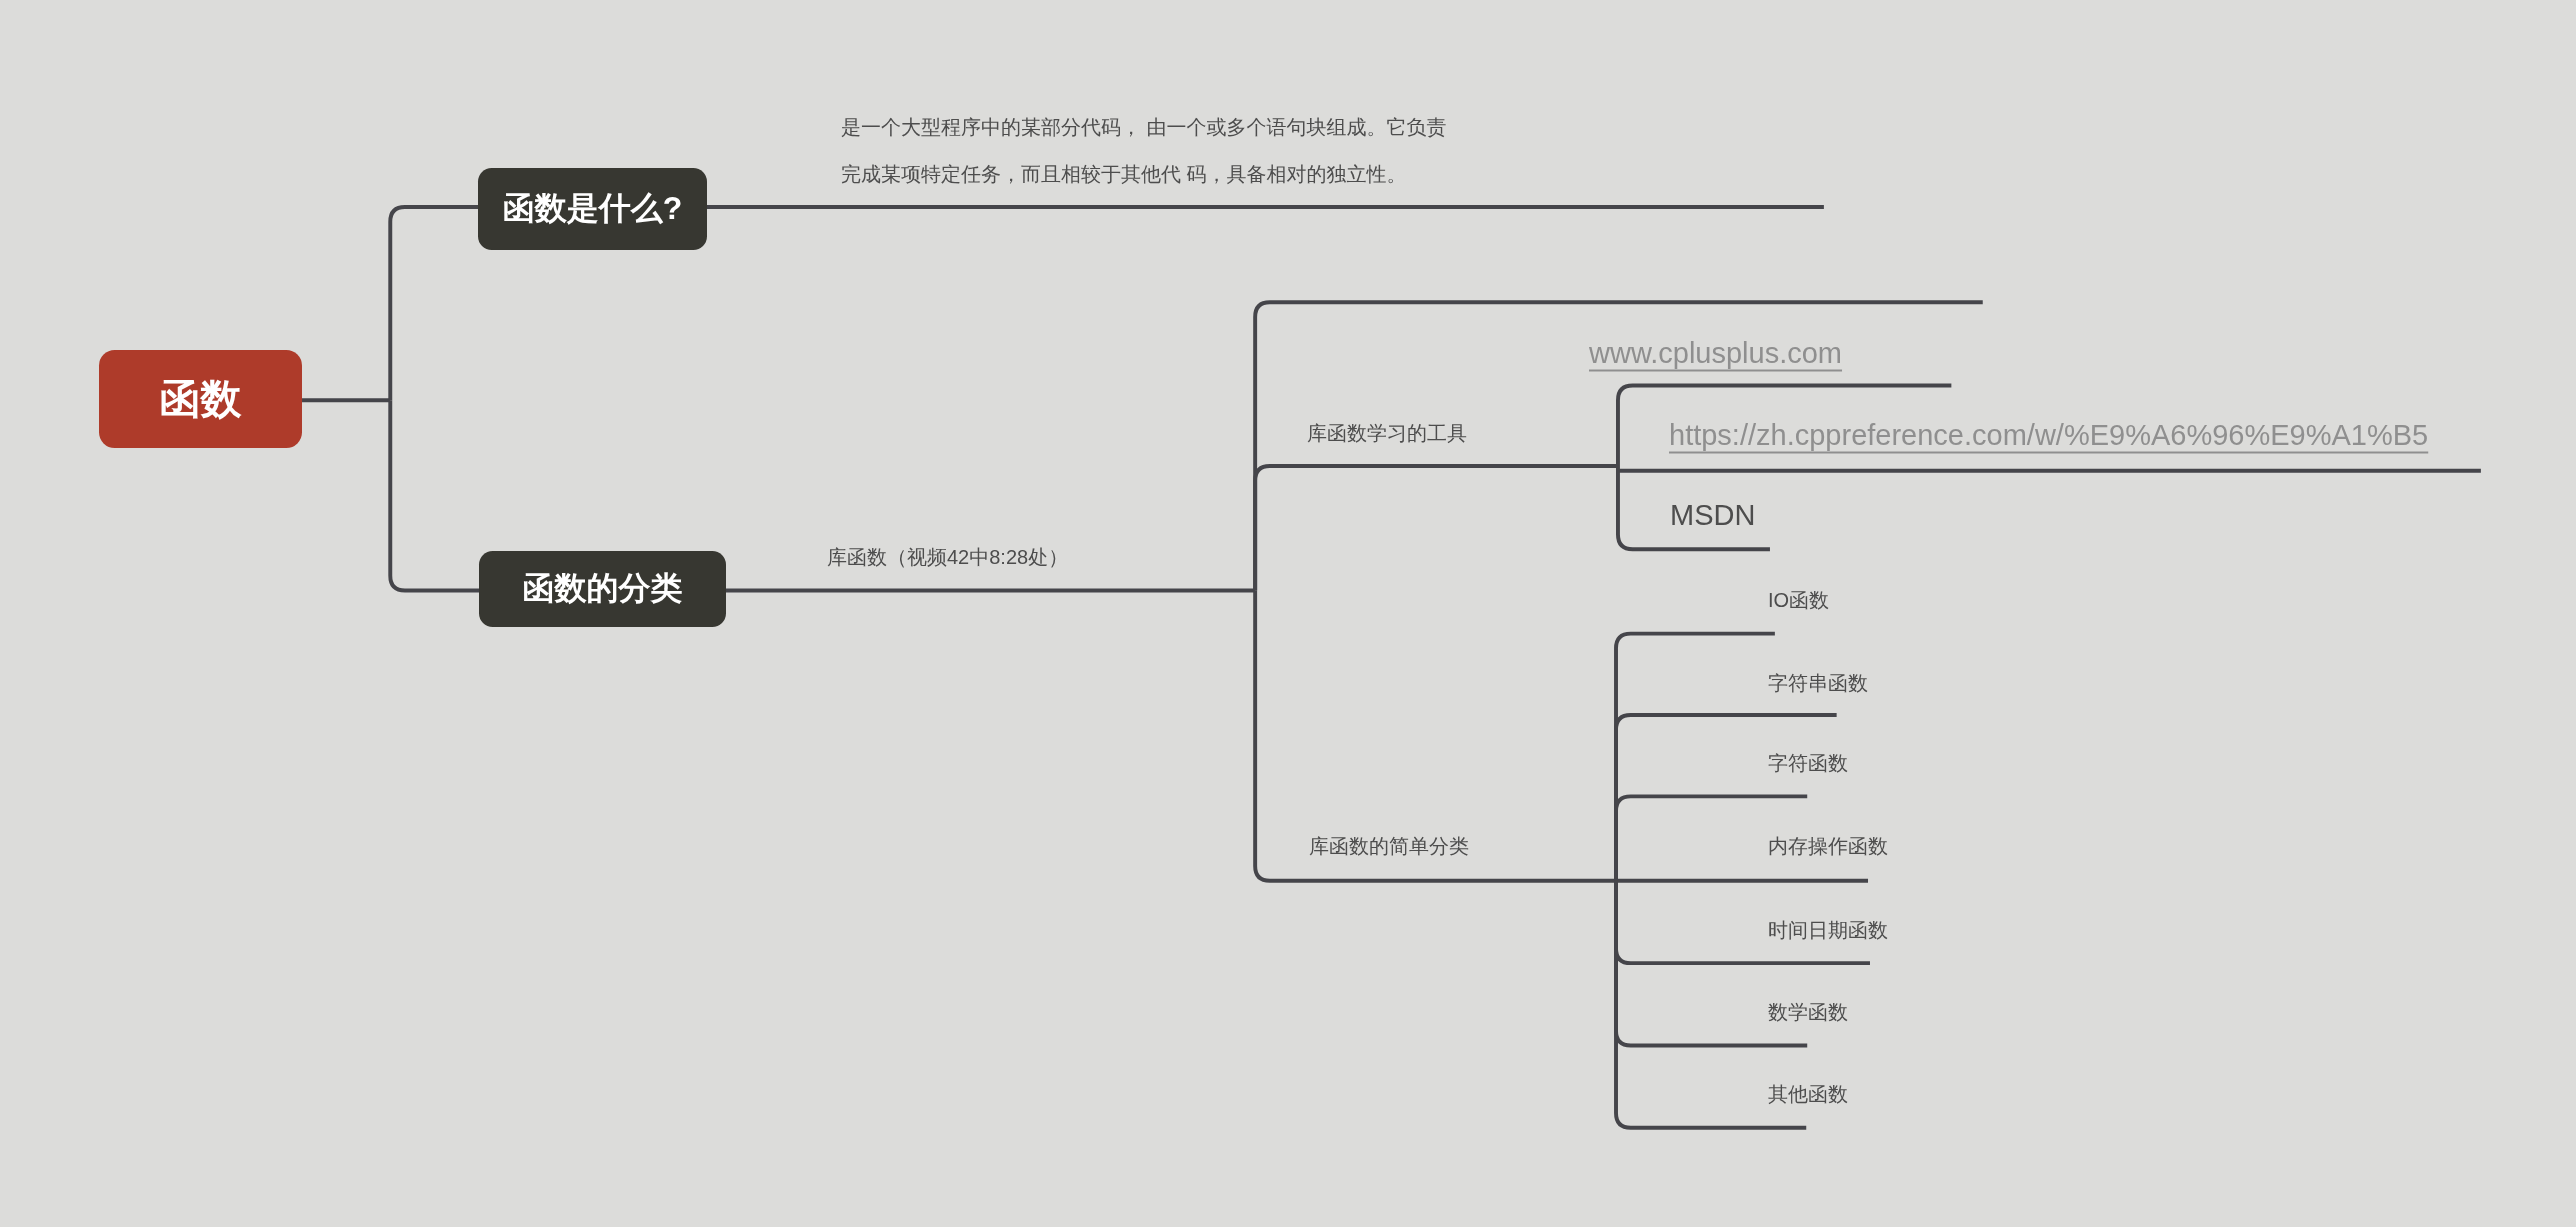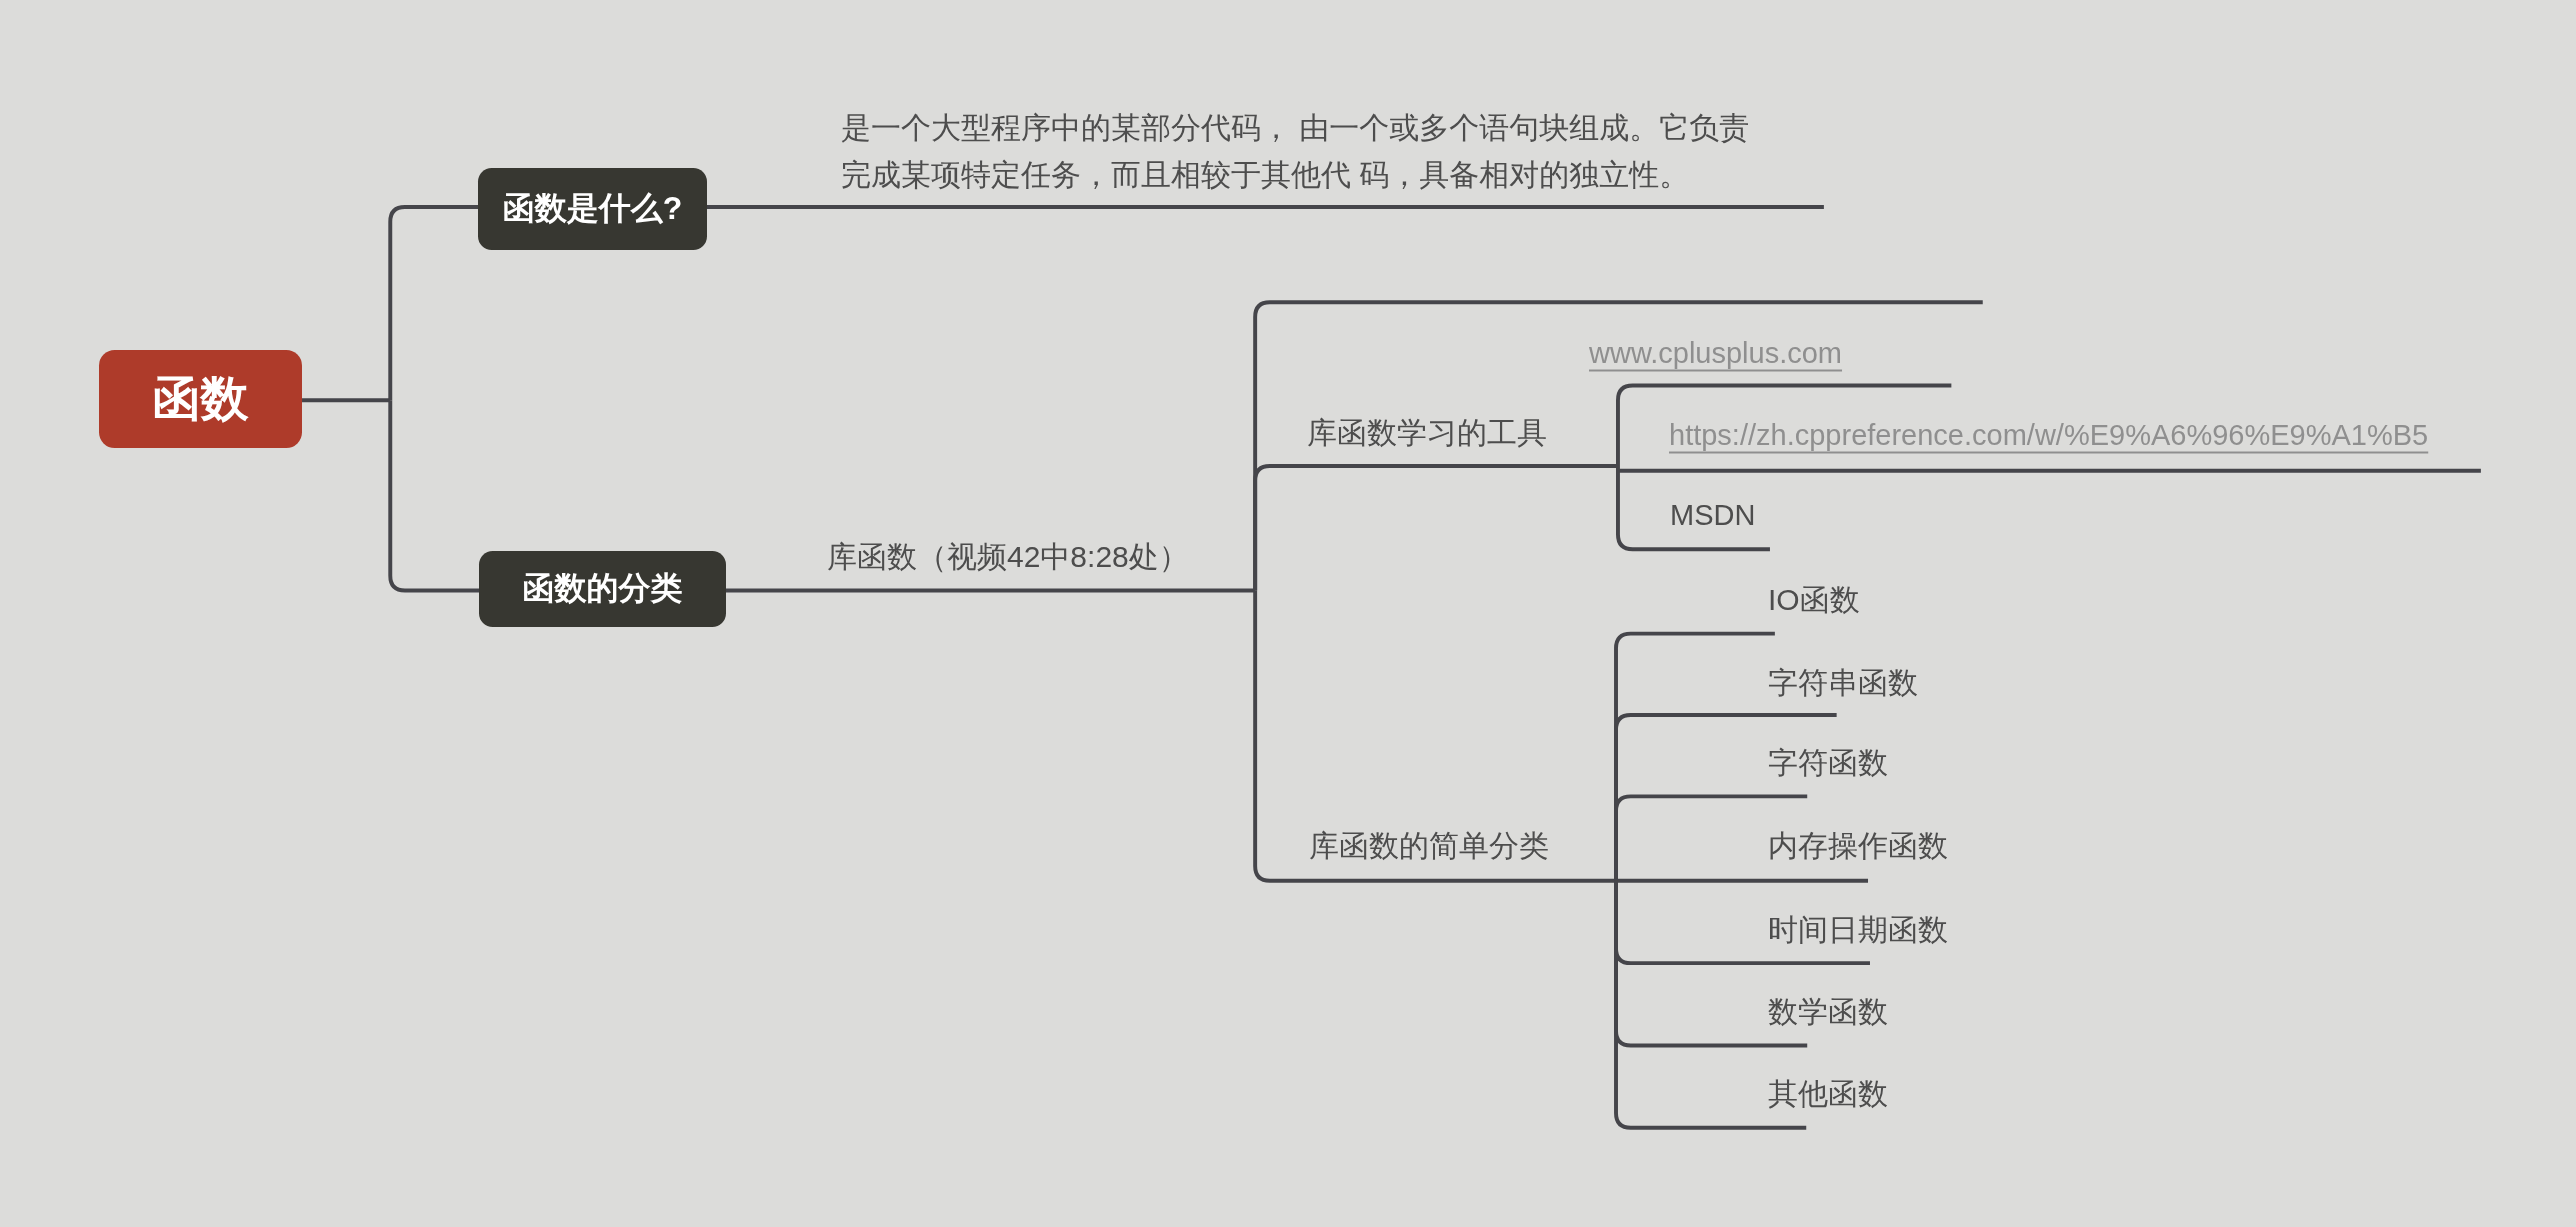--- a/index.html
+++ b/index.html
@@ -40,34 +40,34 @@
     justify-content:center;
     color:var(--c-node_text);
     font-weight:bold;
     box-sizing:border-box;
     cursor:default;
   }
   .node.root{
     left:99px; top:350px; width:203px; height:98px;
     background:var(--c-root_bg);
     border-radius:15.7px;
-    font-size:48px;
+    font-size:41px;
   }
   .node.branch{
     background:var(--c-branch_bg);
     border-radius:13.7px;
     font-size:32px;
   }
   .node.what{ left:478px; top:168px; width:229px; height:82px; }
   .node.cls { left:479px; top:551px; width:247px; height:76px; }
   .txt{
     position:absolute;
     transform:translateY(-50%);
     color:var(--c-text);
-    font-size:30px;
+    font-size:20px;
     white-space:nowrap;
     cursor:default;
   }
   .txt.note{ left:841px; top:151px; line-height:47px; }
   .txt.lib  { left:827px; top:557px; }
   .txt.usage{ left:1310px; top:270px; }
   .txt.tools{ left:1307px; top:433px; }
   .txt.cats { left:1309px; top:846px; }
   .txt.latin{ font-size:29px; }
   .txt.link{

